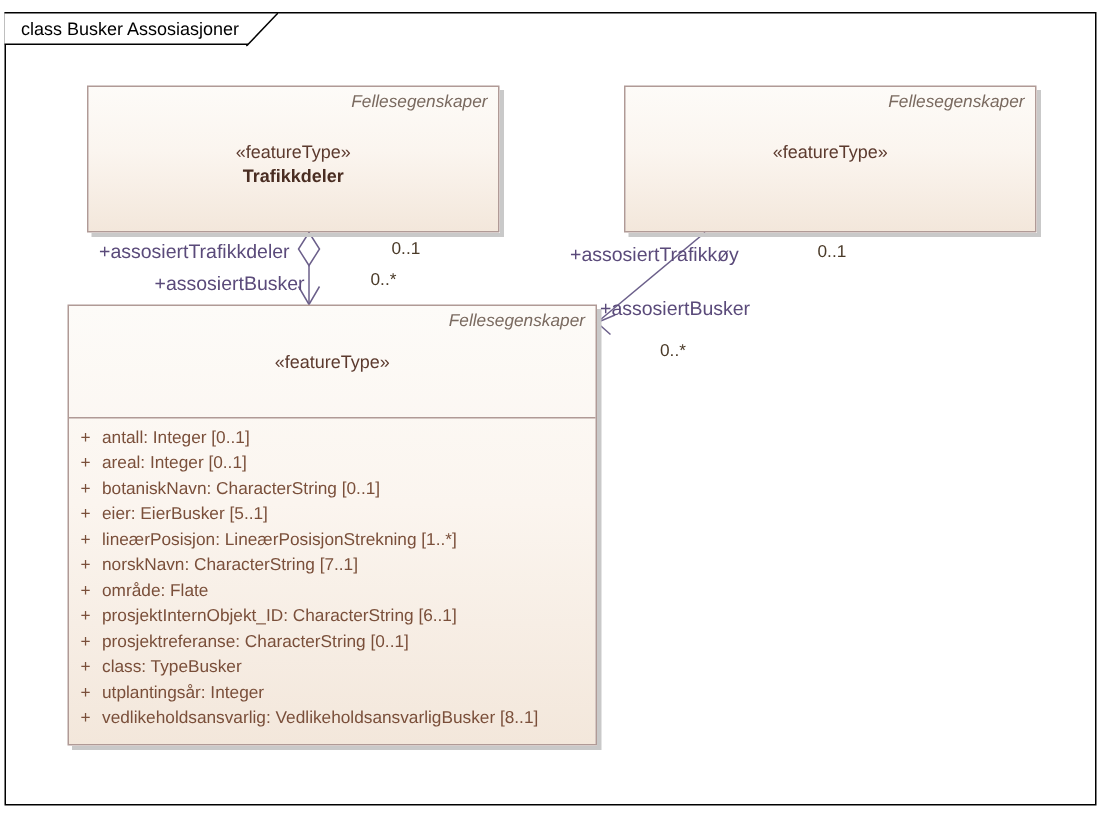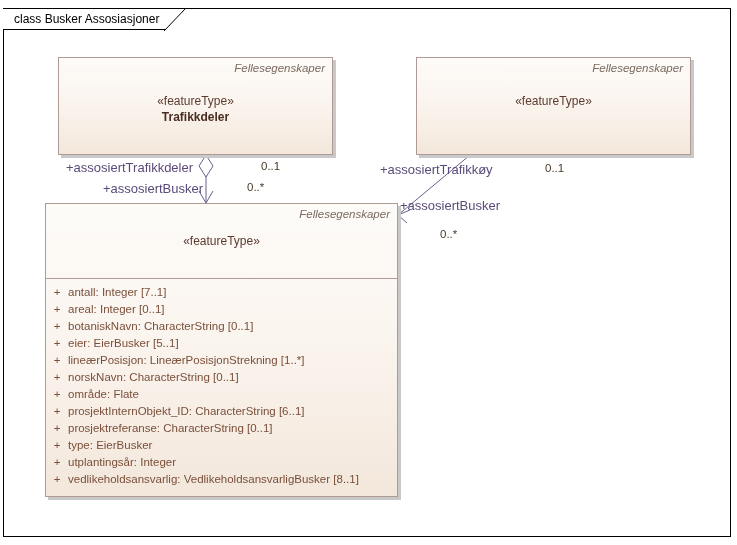--- a/index.html
+++ b/index.html
@@ -190,57 +190,57 @@
 
   <div class="uml-class" style="left:45px; top:203px; width:353px; height:294px;">
     <div class="pkg-label">Fellesegenskaper</div>
     <div class="class-header" style="position:absolute; left:0; right:0; top:30px;">
       <div class="stereotype">«featureType»</div>
     </div>
     <div class="compartment-sep" style="top:74px;"></div>
     <div class="attr-list" style="top:75px;" id="busker-attrs">
         <div class="attr-row">
           <span class="attr-vis">+</span>
-          <span class="attr-text">antall: Integer [7..1]</span>
+          <span class="attr-text">antall: Integer [0..1]</span>
         </div>
         <div class="attr-row">
           <span class="attr-vis">+</span>
           <span class="attr-text">areal: Integer [0..1]</span>
         </div>
         <div class="attr-row">
           <span class="attr-vis">+</span>
           <span class="attr-text">botaniskNavn: CharacterString [0..1]</span>
         </div>
         <div class="attr-row">
           <span class="attr-vis">+</span>
           <span class="attr-text">eier: EierBusker [5..1]</span>
         </div>
         <div class="attr-row">
           <span class="attr-vis">+</span>
           <span class="attr-text">lineærPosisjon: LineærPosisjonStrekning [1..*]</span>
         </div>
         <div class="attr-row">
           <span class="attr-vis">+</span>
-          <span class="attr-text">norskNavn: CharacterString [0..1]</span>
+          <span class="attr-text">norskNavn: CharacterString [7..1]</span>
         </div>
         <div class="attr-row">
           <span class="attr-vis">+</span>
           <span class="attr-text">område: Flate</span>
         </div>
         <div class="attr-row">
           <span class="attr-vis">+</span>
           <span class="attr-text">prosjektInternObjekt_ID: CharacterString [6..1]</span>
         </div>
         <div class="attr-row">
           <span class="attr-vis">+</span>
           <span class="attr-text">prosjektreferanse: CharacterString [0..1]</span>
         </div>
         <div class="attr-row">
           <span class="attr-vis">+</span>
-          <span class="attr-text">type: EierBusker</span>
+          <span class="attr-text">class: TypeBusker</span>
         </div>
         <div class="attr-row">
           <span class="attr-vis">+</span>
           <span class="attr-text">utplantingsår: Integer</span>
         </div>
         <div class="attr-row">
           <span class="attr-vis">+</span>
           <span class="attr-text">vedlikeholdsansvarlig: VedlikeholdsansvarligBusker [8..1]</span>
         </div>
       </div>

